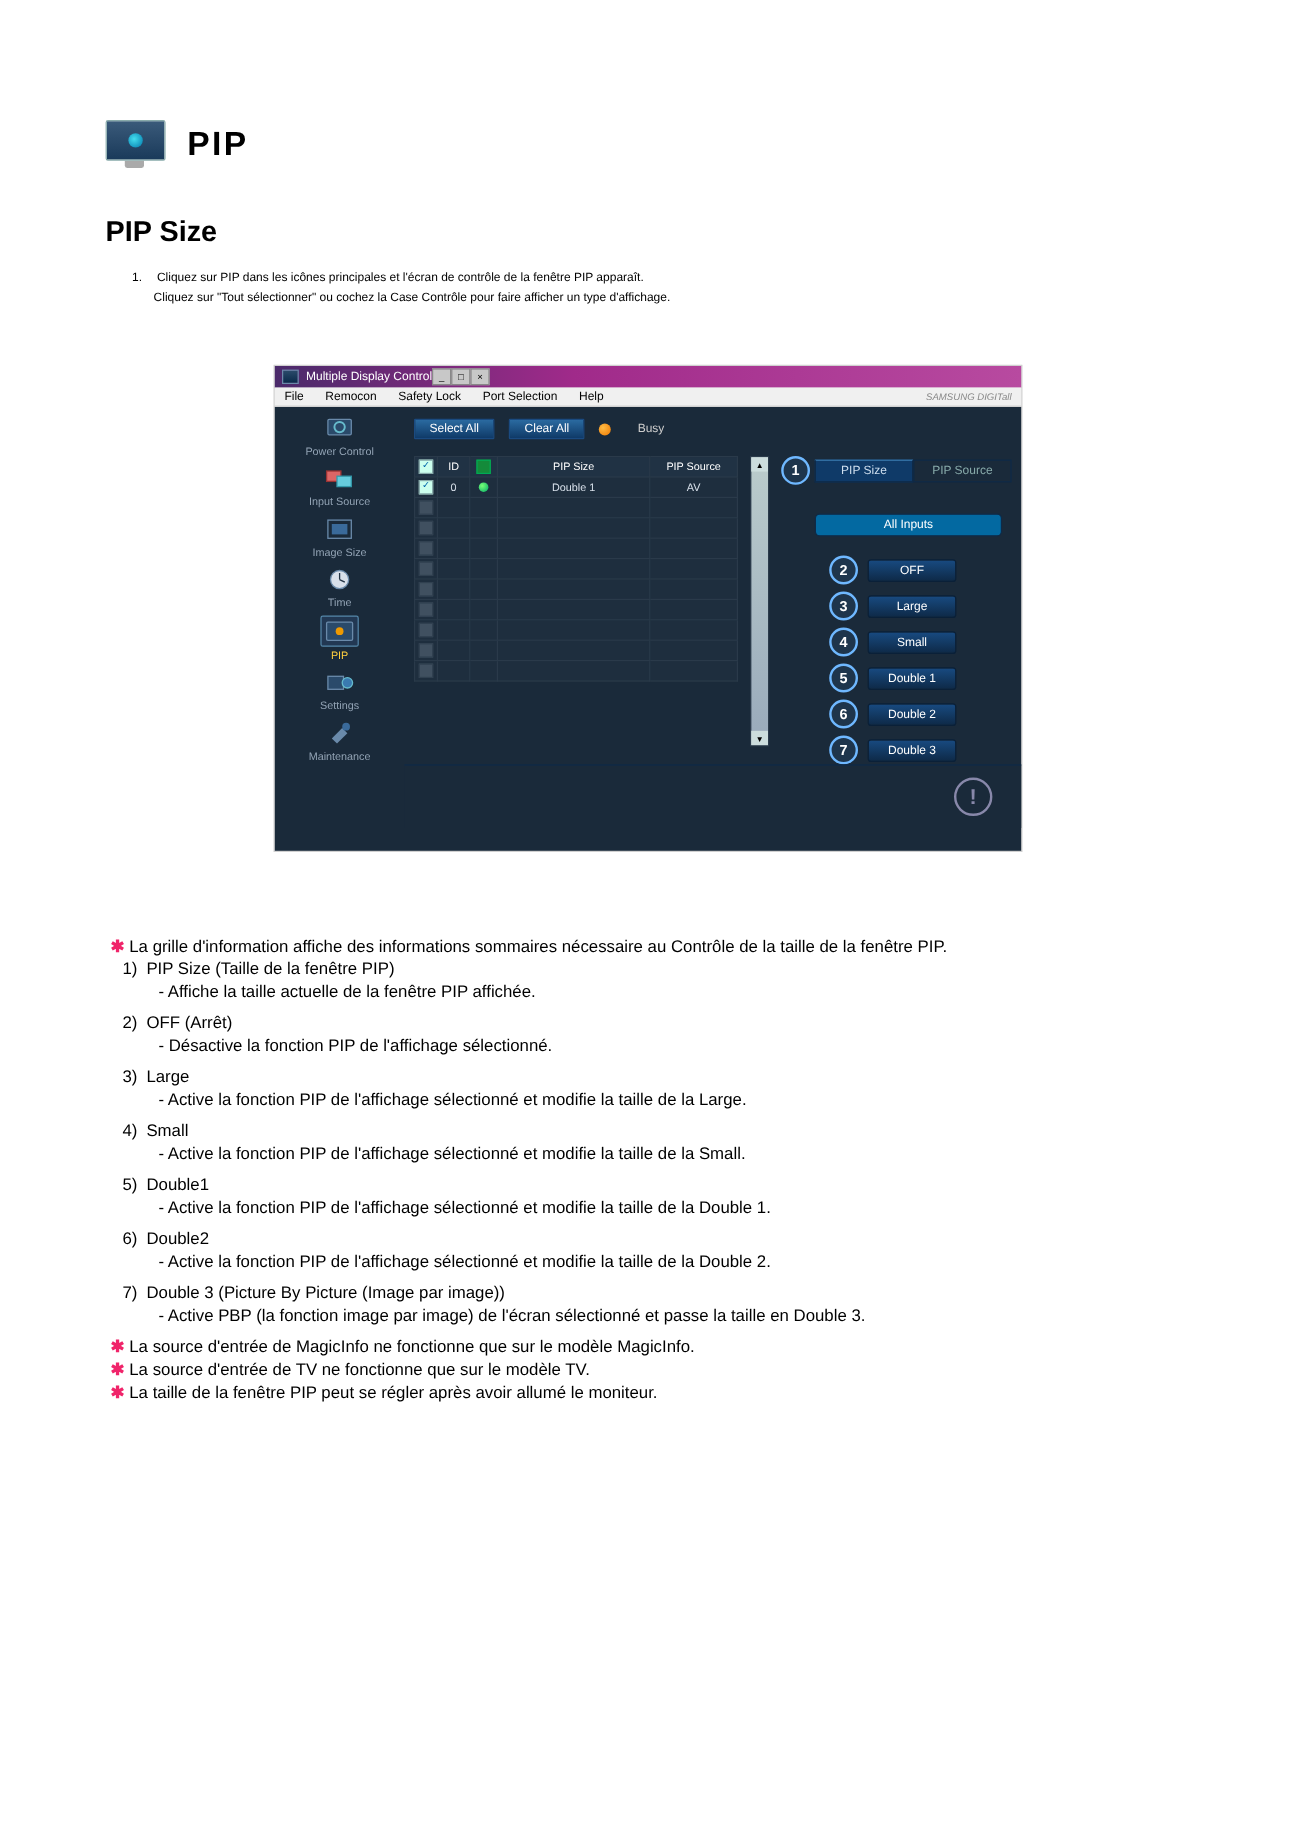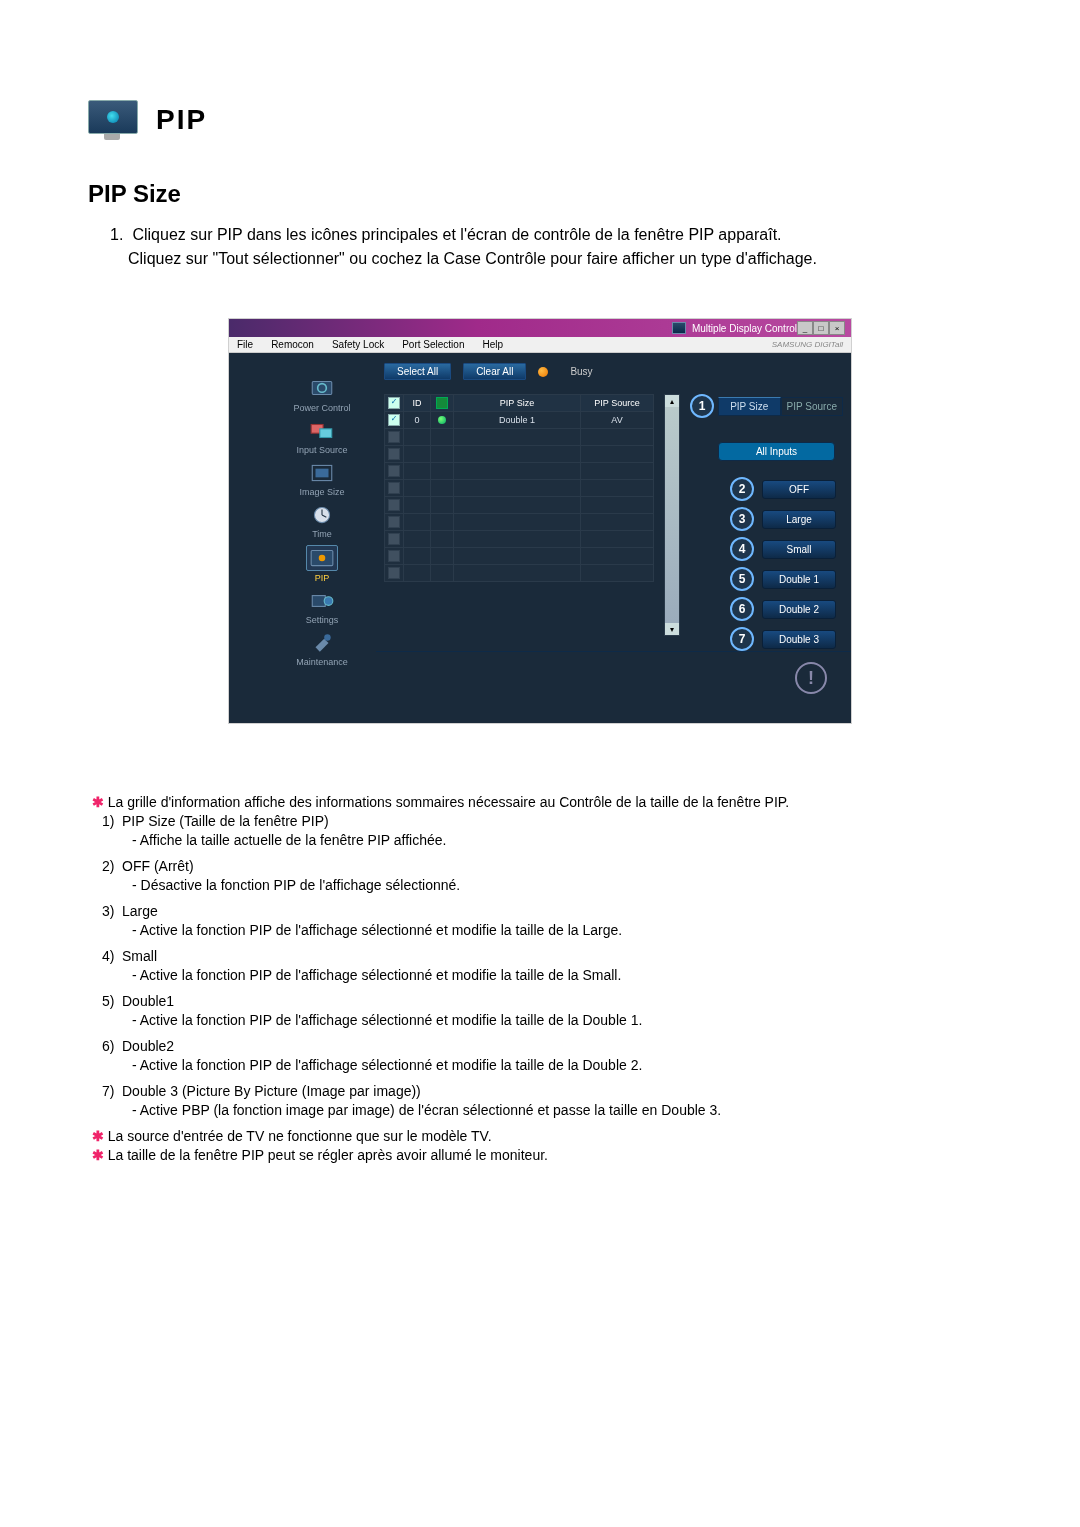--- a/index.html
+++ b/index.html
@@ -25,44 +25,44 @@
     background:linear-gradient(#3a5a7a,#1a3a5a);border-radius:2px;
     position:relative;
   }
   .monitor-icon .screen::after{
     content:"";position:absolute;left:18px;top:10px;width:12px;height:12px;
     background:radial-gradient(circle at 40% 40%,#4de,#07a);border-radius:50%;
   }
   .monitor-icon .stand{width:16px;height:6px;background:#aaa;margin:0 auto;border-radius:0 0 2px 2px;}
   .title-text{font-size:28px;font-weight:bold;letter-spacing:2px;}
   .section-title{font-size:24px;font-weight:bold;margin:10px 0 18px 0;}
-  .intro{margin:0 0 6px 22px;font-size:16px;}
+  .intro{margin:0 0 6px 22px;font-size:10px;}
   .intro-no{display:inline-block;width:18px;}
   .intro-indent{margin-left:40px;}
 
   
   .app{
     width:622px;margin:50px auto 70px auto;border:1px solid #d0d0d0;
     background:#eee;font-size:10px;color:#ccc;
   }
   .app-titlebar{
     background:linear-gradient(90deg,#4a2a6a,#a02a8a 40%,#b84aa0);
-    color:#fff;font-size:10px;padding:2px 6px;display:flex;align-items:center;justify-content:flex-end;
+    color:#fff;font-size:10px;padding:2px 6px;display:flex;align-items:center;justify-content:flex-start;
   }
   .app-titlebar .tb-left{display:flex;align-items:center;gap:6px;}
   .mini-mon{width:12px;height:10px;background:linear-gradient(#2a4a6a,#0a2a4a);border:1px solid #6a8aaa;}
   .winbtns{display:flex;gap:0;}
   .winbtn{width:14px;height:12px;background:#c8c8c8;color:#000;font-size:8px;display:flex;align-items:center;justify-content:center;border:1px solid #888;}
   .app-menubar{
     background:#f0f0f0;color:#000;padding:2px 8px;border-bottom:1px solid #ccc;
     display:flex;gap:18px;font-size:10px;align-items:center;position:relative;
   }
   .app-menubar .samsung{margin-left:auto;font-style:italic;color:#888;font-size:8px;}
   .app-body{display:flex;background:#1a2a3a;min-height:370px;}
-  .sidebar{width:100px;display:flex;flex-direction:column;align-items:center;padding:24px 4px;gap:2px;margin-left:39px;}
+  .sidebar{width:100px;display:flex;flex-direction:column;align-items:center;padding:6px 4px;gap:2px;}
   .side-item{display:flex;flex-direction:column;align-items:center;color:#92a3b4;font-size:9px;gap:2px;margin-bottom:4px;}
   .side-item.sel{color:#fff;}
   .side-icon{width:30px;height:24px;display:flex;align-items:center;justify-content:center;border-radius:2px;}
   .side-icon svg{width:26px;height:22px;}
   .side-item.sel .side-icon{border:1px solid #58a;background:rgba(60,100,160,.25);}
   .workarea{flex:1;display:flex;flex-direction:column;}
   .toolbar{display:flex;align-items:center;gap:12px;padding:10px 10px 14px 8px;}
   .tbtn{
     background:linear-gradient(#2a6aa0,#0f3a68);color:#fff;font-size:10px;
     padding:2px 12px;border:1px solid #1a4a80;border-radius:1px;
@@ -395,15 +395,16 @@
   <div class="sub">- Active la fonction PIP de l'affichage sélectionné et modifie la taille de la Large.</div>
   <div class="num-item"><span class="num">4)</span><span>Small</span></div>
   <div class="sub">- Active la fonction PIP de l'affichage sélectionné et modifie la taille de la Small.</div>
   <div class="num-item"><span class="num">5)</span><span>Double1</span></div>
   <div class="sub">- Active la fonction PIP de l'affichage sélectionné et modifie la taille de la Double 1.</div>
   <div class="num-item"><span class="num">6)</span><span>Double2</span></div>
   <div class="sub">- Active la fonction PIP de l'affichage sélectionné et modifie la taille de la Double 2.</div>
   <div class="num-item"><span class="num">7)</span><span>Double 3 (Picture By Picture (Image par image))</span></div>
   <div class="sub">- Active PBP (la fonction image par image) de l'écran sélectionné et passe la taille en Double 3.</div>
 
+  <div class="note"><span class="star">✱</span><span>La source d'entrée de MagicInfo ne fonctionne que sur le modèle MagicInfo.</span></div>
   <div class="note"><span class="star">✱</span><span>La source d'entrée de TV ne fonctionne que sur le modèle TV.</span></div>
   <div class="note"><span class="star">✱</span><span>La taille de la fenêtre PIP peut se régler après avoir allumé le moniteur.</span></div>
 </div>
 
 </body></html>

